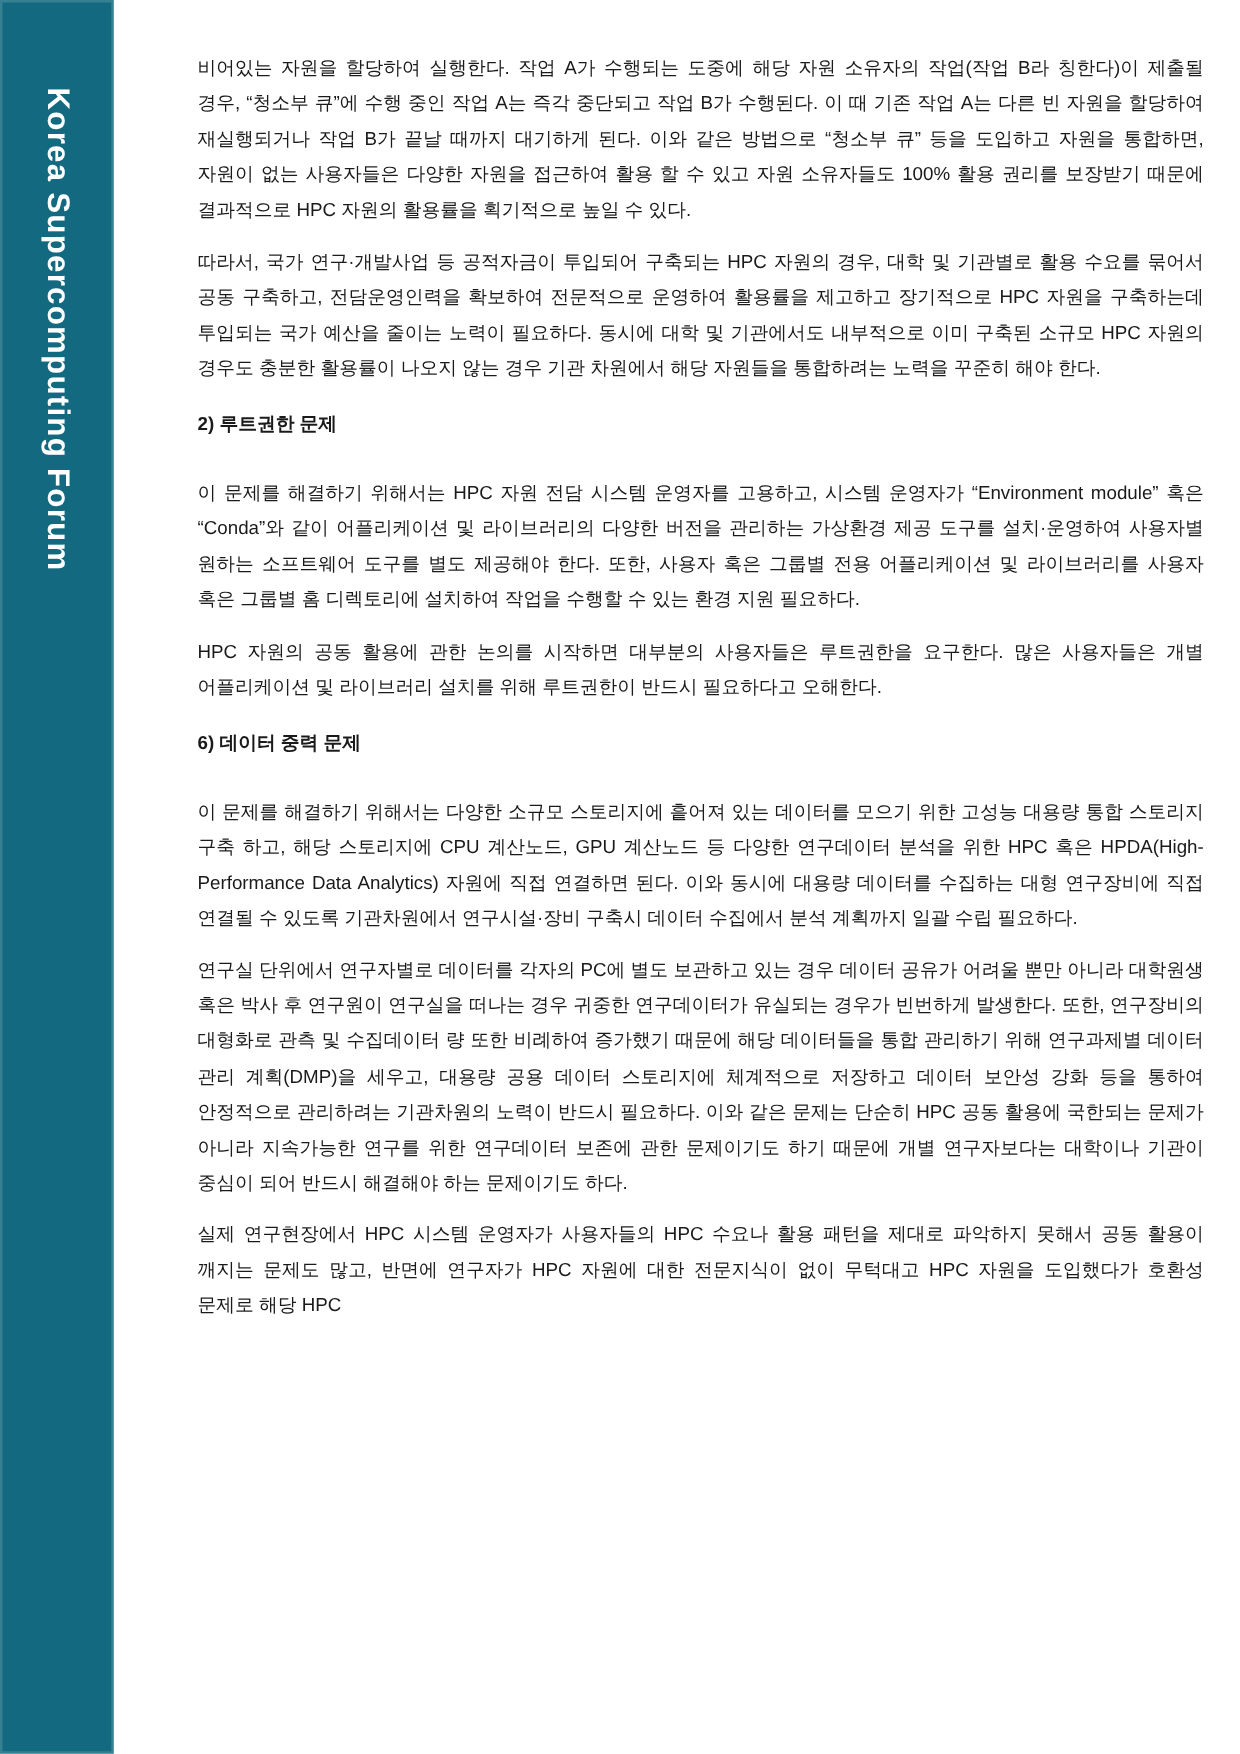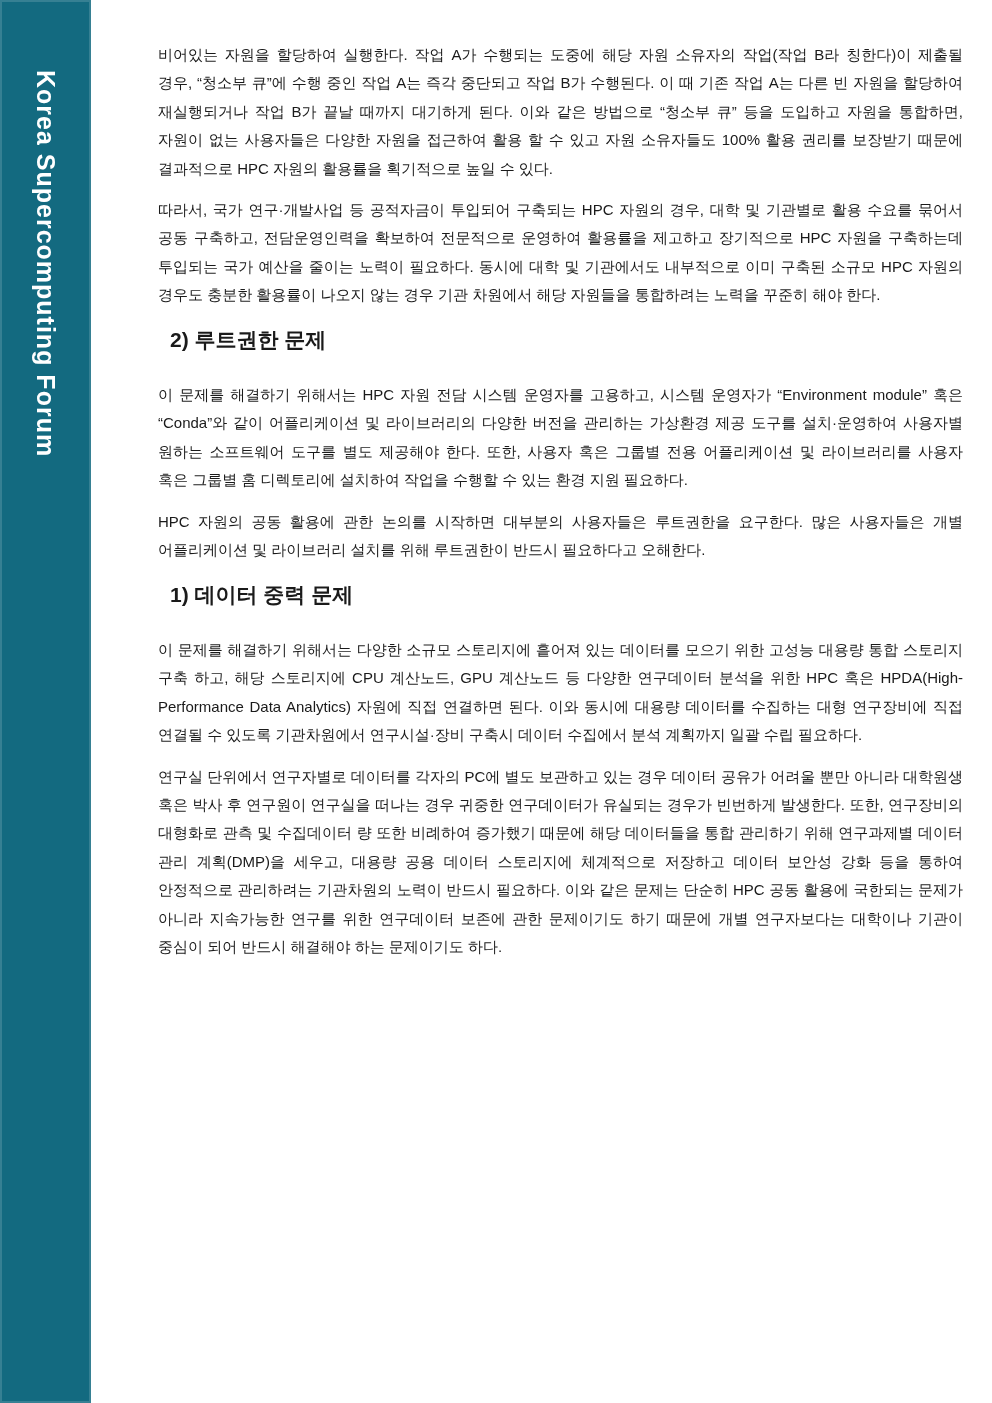--- a/index.html
+++ b/index.html
@@ -54,23 +54,23 @@
     line-height: 28.4px;
     color: #1a1a1a;
     text-align: justify;
     word-break: keep-all;
     overflow-wrap: break-word;
   }
   .content p.para {
     margin: 0 0 13px 0;
   }
   .content h3.heading {
-    font-size: 21px;
+    font-size: 15px;
     font-weight: 700;
-    margin: 16px 0 27px 12px;
+    margin: 16px 0 27px 0;
     line-height: 28.4px;
     text-align: left;
   }
 </style>
 </head>
 <body>
 
 <div class="page">
 
   <aside class="sidebar" style="background: rgb(19, 106, 128);">
@@ -81,24 +81,25 @@
     <p class="para">비어있는 자원을 할당하여 실행한다. 작업 A가 수행되는 도중에 해당 자원 소유자의 작업(작업 B라 칭한다)이 제출될 경우, “청소부 큐”에 수행 중인 작업 A는 즉각 중단되고 작업 B가 수행된다. 이 때 기존 작업 A는 다른 빈 자원을 할당하여 재실행되거나 작업 B가 끝날 때까지 대기하게 된다. 이와 같은 방법으로 “청소부 큐” 등을 도입하고 자원을 통합하면, 자원이 없는 사용자들은 다양한 자원을 접근하여 활용 할 수 있고 자원 소유자들도 100% 활용 권리를 보장받기 때문에 결과적으로 HPC 자원의 활용률을 획기적으로 높일 수 있다.</p>
 
     <p class="para">따라서, 국가 연구·개발사업 등 공적자금이 투입되어 구축되는 HPC 자원의 경우, 대학 및 기관별로 활용 수요를 묶어서 공동 구축하고, 전담운영인력을 확보하여 전문적으로 운영하여 활용률을 제고하고 장기적으로 HPC 자원을 구축하는데 투입되는 국가 예산을 줄이는 노력이 필요하다. 동시에 대학 및 기관에서도 내부적으로 이미 구축된 소규모 HPC 자원의 경우도 충분한 활용률이 나오지 않는 경우 기관 차원에서 해당 자원들을 통합하려는 노력을 꾸준히 해야 한다.</p>
 
     <h3 class="heading">2) 루트권한 문제</h3>
 
     <p class="para">이 문제를 해결하기 위해서는 HPC 자원 전담 시스템 운영자를 고용하고, 시스템 운영자가 “Environment module” 혹은 “Conda”와 같이 어플리케이션 및 라이브러리의 다양한 버전을 관리하는 가상환경 제공 도구를 설치·운영하여 사용자별 원하는 소프트웨어 도구를 별도 제공해야 한다. 또한, 사용자 혹은 그룹별 전용 어플리케이션 및 라이브러리를 사용자 혹은 그룹별 홈 디렉토리에 설치하여 작업을 수행할 수 있는 환경 지원 필요하다.</p>
 
     <p class="para">HPC 자원의 공동 활용에 관한 논의를 시작하면 대부분의 사용자들은 루트권한을 요구한다. 많은 사용자들은 개별 어플리케이션 및 라이브러리 설치를 위해 루트권한이 반드시 필요하다고 오해한다.</p>
 
-    <h3 class="heading">1) 데이터 중력 문제</h3>
+    <h3 class="heading">6) 데이터 중력 문제</h3>
 
 
     <p class="para">이 문제를 해결하기 위해서는 다양한 소규모 스토리지에 흩어져 있는 데이터를 모으기 위한 고성능 대용량 통합 스토리지 구축 하고, 해당 스토리지에 CPU 계산노드, GPU 계산노드 등 다양한 연구데이터 분석을 위한 HPC 혹은 HPDA(High-Performance Data Analytics) 자원에 직접 연결하면 된다. 이와 동시에 대용량 데이터를 수집하는 대형 연구장비에 직접 연결될 수 있도록 기관차원에서 연구시설·장비 구축시 데이터 수집에서 분석 계획까지 일괄 수립 필요하다.</p>
 
     <p class="para">연구실 단위에서 연구자별로 데이터를 각자의 PC에 별도 보관하고 있는 경우 데이터 공유가 어려울 뿐만 아니라 대학원생 혹은 박사 후 연구원이 연구실을 떠나는 경우 귀중한 연구데이터가 유실되는 경우가 빈번하게 발생한다. 또한, 연구장비의 대형화로 관측 및 수집데이터 량 또한 비례하여 증가했기 때문에 해당 데이터들을 통합 관리하기 위해 연구과제별 데이터 관리 계획(DMP)을 세우고, 대용량 공용 데이터 스토리지에 체계적으로 저장하고 데이터 보안성 강화 등을 통하여 안정적으로 관리하려는 기관차원의 노력이 반드시 필요하다. 이와 같은 문제는 단순히 HPC 공동 활용에 국한되는 문제가 아니라 지속가능한 연구를 위한 연구데이터 보존에 관한 문제이기도 하기 때문에 개별 연구자보다는 대학이나 기관이 중심이 되어 반드시 해결해야 하는 문제이기도 하다.</p>
 
 
 
+    <p class="para">실제 연구현장에서 HPC 시스템 운영자가 사용자들의 HPC 수요나 활용 패턴을 제대로 파악하지 못해서 공동 활용이 깨지는 문제도 많고, 반면에 연구자가 HPC 자원에 대한 전문지식이 없이 무턱대고 HPC 자원을 도입했다가 호환성 문제로 해당 HPC</p>
   </main>
 
 </div>
 
 </body></html>

